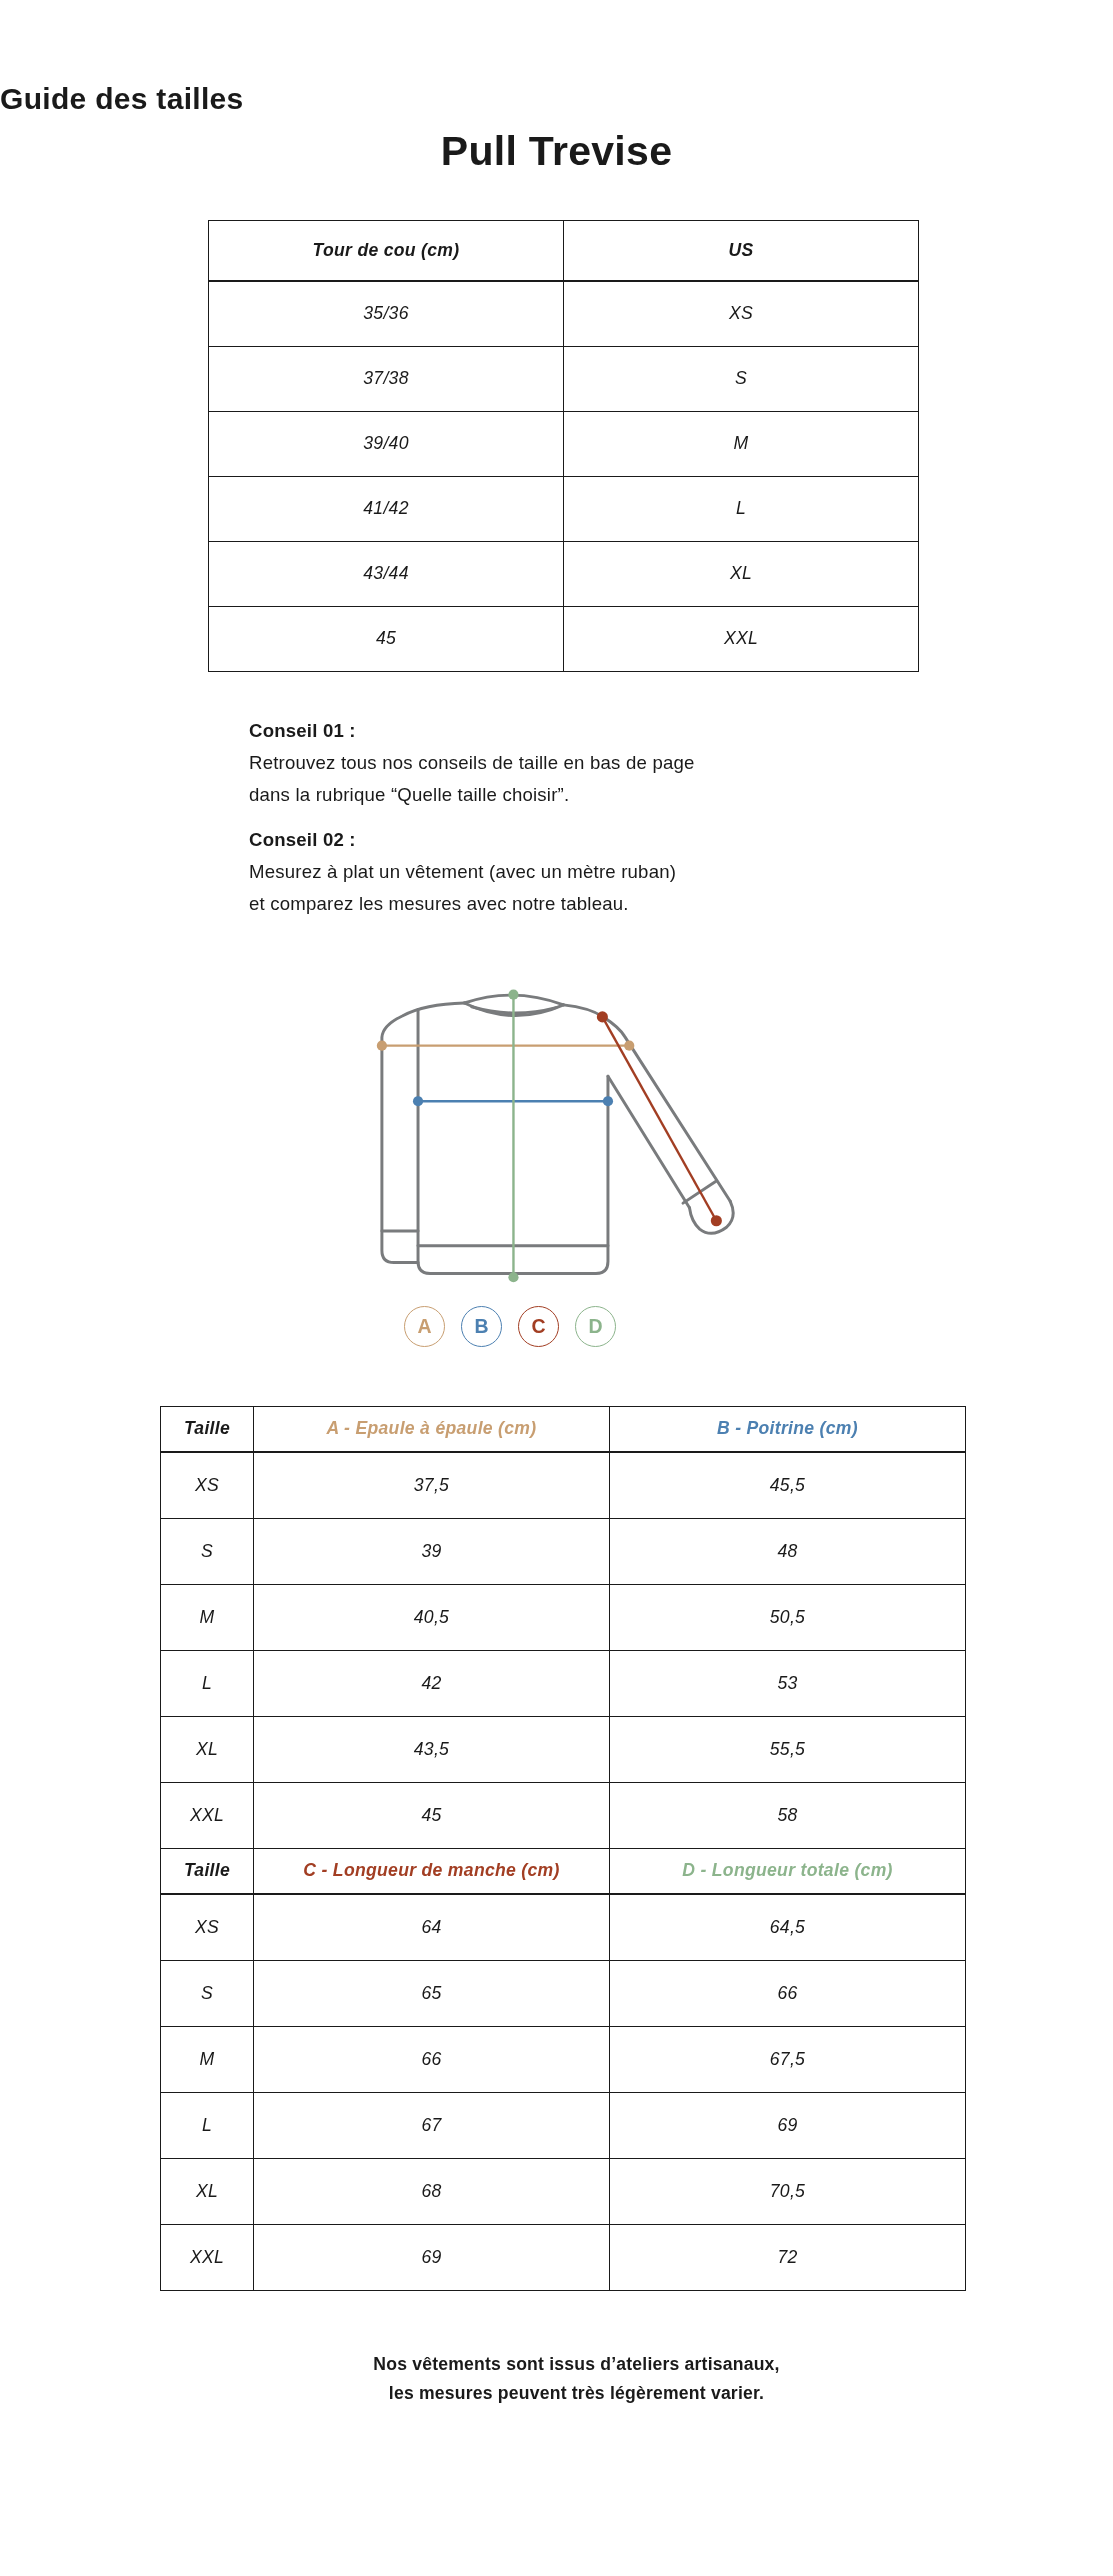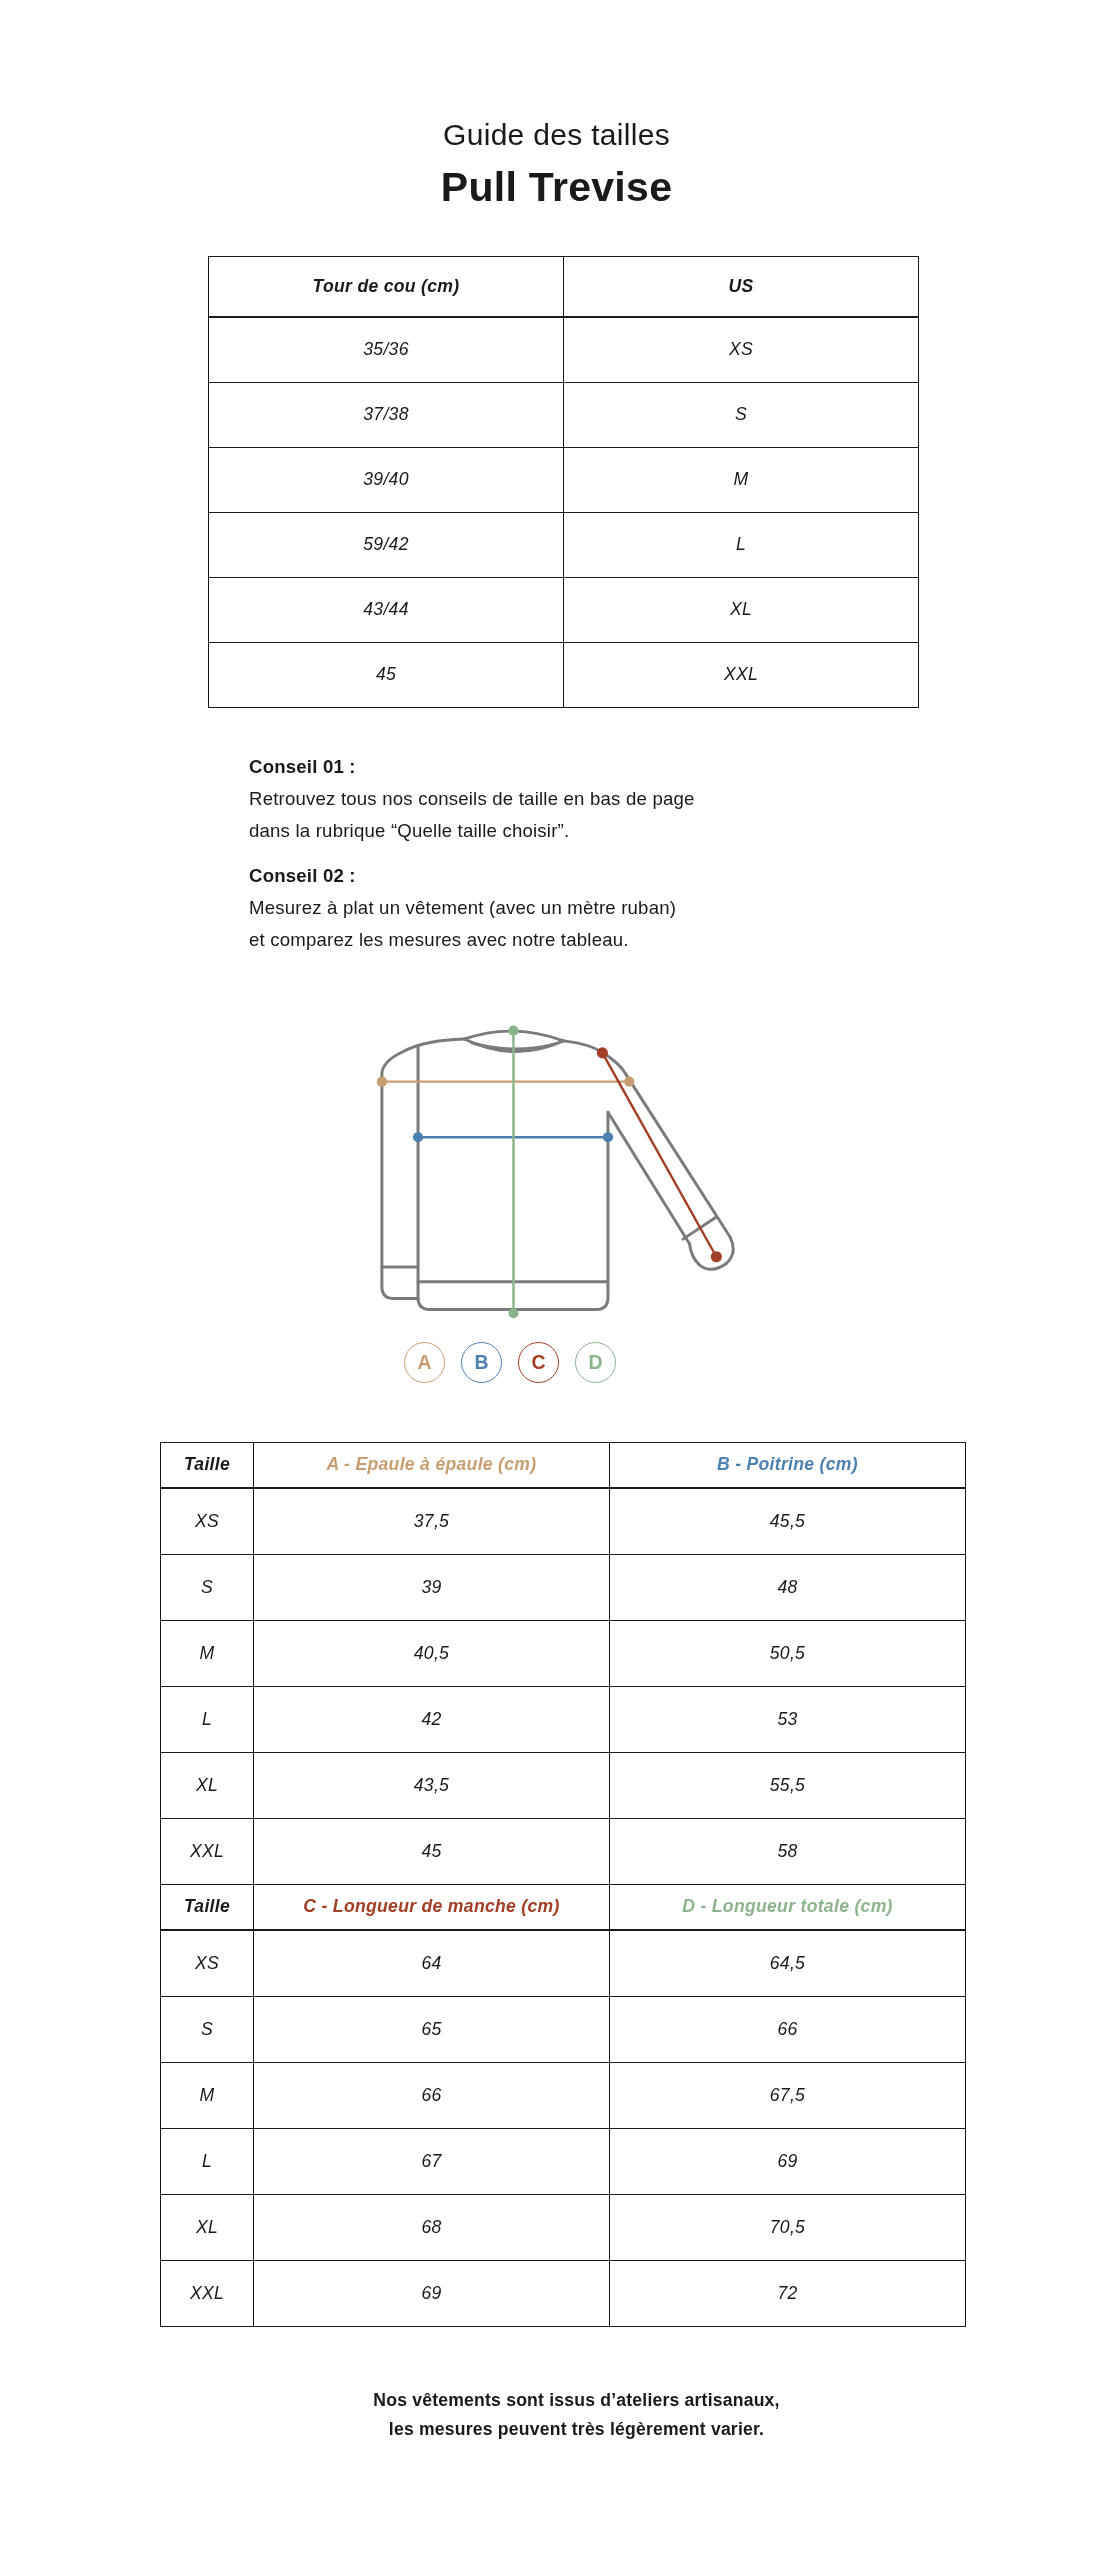--- a/index.html
+++ b/index.html
@@ -7,22 +7,22 @@
   body {
     width:1113px; height:2576px; overflow:hidden;
     font-family:"Liberation Sans", sans-serif;
     color:var(--color-ink,#1a1a1a);
   }
   :root{
     --color-a:#C89E71; --color-b:#4C80B1; --color-c:#A23E23; --color-d:#8CB48C;
     --color-outline:#797B7D; --color-ink:#1A1A1A;
   }
   .subtitle{
-    padding-top:120px; text-align:center;
-    font-size:30px; font-weight:400; line-height:30px; letter-spacing:0.3px;
+    padding-top:84px; 
+    font-size:30px; font-weight:700; line-height:30px; letter-spacing:0.3px;
   }
   .title{
     margin-top:16.7px; text-align:center;
     font-size:41px; font-weight:700; line-height:41px; letter-spacing:0.3px;
   }
   table{ border-collapse:collapse; font-size:17.6px; letter-spacing:0.3px; }
   th,td{ border:1.9px solid var(--color-ink,#1a1a1a); text-align:center; vertical-align:middle; background:#fff;font-style:italic; }
   th{ font-weight:700; border-bottom-width:2.8px; }
   .neck-table{ margin:48px 0 0 208px; width:711px; table-layout:fixed; }
   .neck-table th{ height:61px; }
@@ -76,21 +76,21 @@
     </tr>
     <tr>
       <td>37/38</td>
       <td>S</td>
     </tr>
     <tr>
       <td>39/40</td>
       <td>M</td>
     </tr>
     <tr>
-      <td>59/42</td>
+      <td>41/42</td>
       <td>L</td>
     </tr>
     <tr>
       <td>43/44</td>
       <td>XL</td>
     </tr>
     <tr>
       <td>45</td>
       <td>XXL</td>
     </tr>

